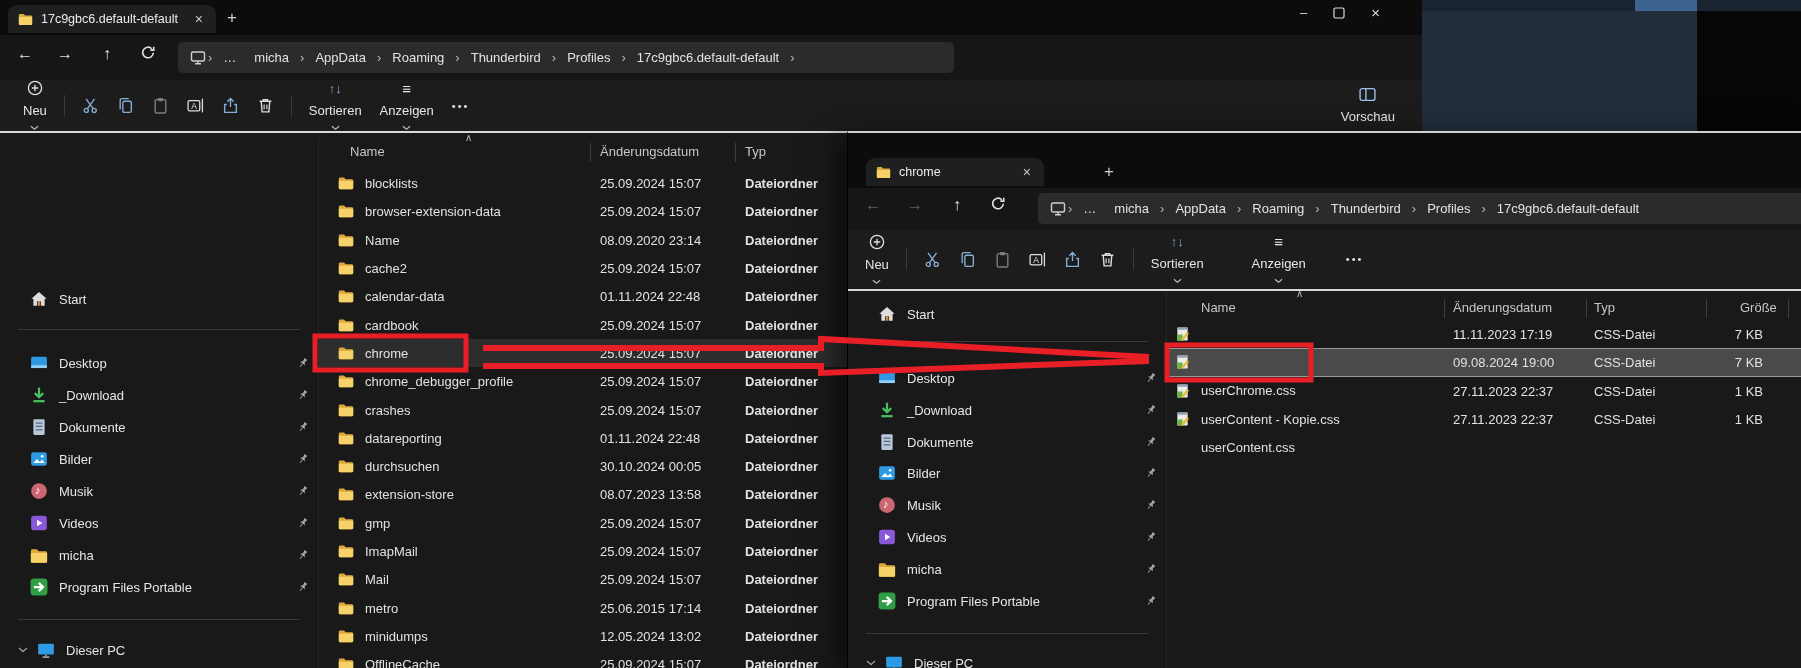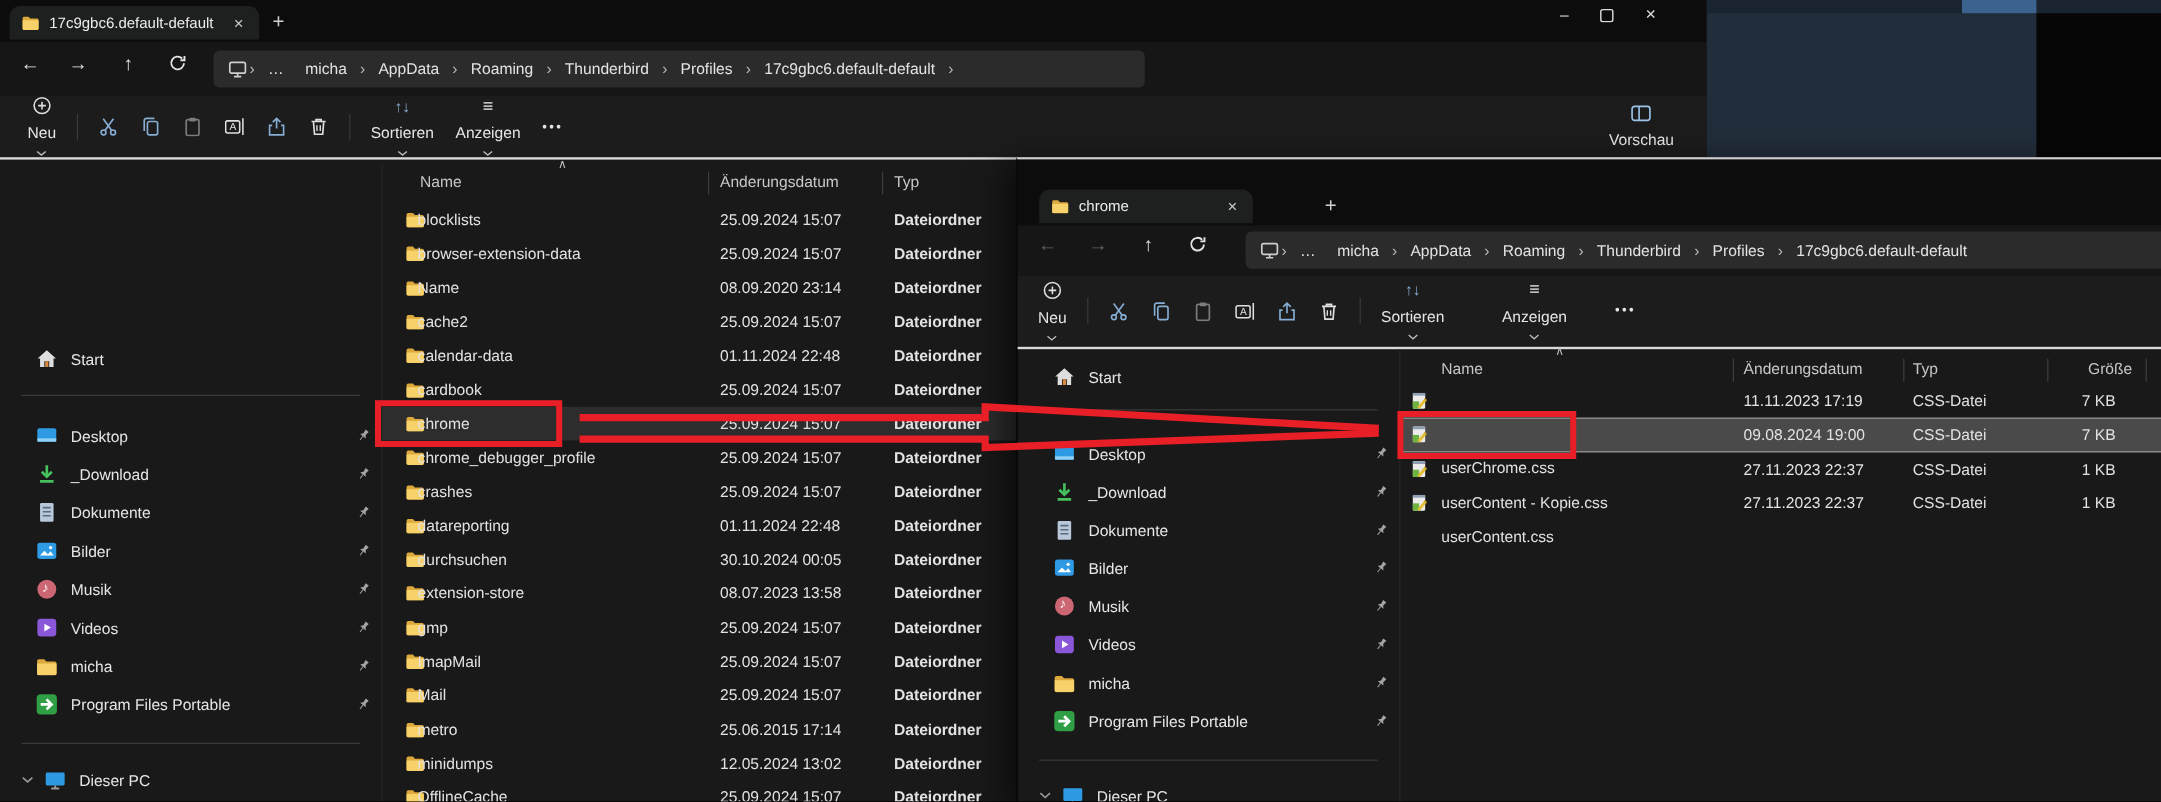--- a/index.html
+++ b/index.html
@@ -68,21 +68,21 @@
   .win1 .navrow{top:35px;height:45px;}
   .win1 .nb1{left:12px;top:10px;}.win1 .nb2{left:52px;top:10px;}
   .win1 .nb3{left:94px;top:10px;}.win1 .nb4{left:135px;top:9px;}
   .win1 .addr{left:178px;top:7px;width:776px;height:31px;}
   .win1 .search{left:963px;top:7px;width:447px;height:31px;}
   .win1 .toolbar{top:80px;height:51px;padding-left:14px;}
   .win1 .lightline{top:131px;}
   .win1 .sidebar{left:0;top:137px;height:531px;}
   .win1 .listhead{left:318px;top:140px;width:1104px;}
   .win1 .list{left:318px;top:169px;width:1104px;}
-  .win1 .c.cname{left:30px;}.win1 .c.cdate{left:282px;}.win1 .c.ctype{left:427px;font-weight:bold;}
+  .win1 .c.cname{left:47px;}.win1 .c.cdate{left:282px;}.win1 .c.ctype{left:427px;font-weight:bold;}
   .win1 .fic{left:20px;}
   .vsep1{position:absolute;left:318px;top:137px;width:1px;height:531px;background:#262626;}
 
   
   .win2{left:847px;top:131px;width:954px;height:537px;border-top:2px solid #cfcfcf;
         box-shadow:-10px 6px 26px rgba(0,0,0,.55);border-left:1px solid #000;}
   .win2 .tabstrip{height:55px;}
   .win2 .tab{left:18px;top:25px;width:178px;}
   .win2 .newtab{left:256px;top:30px;}
   .win2 .navrow{top:55px;height:42px;}

